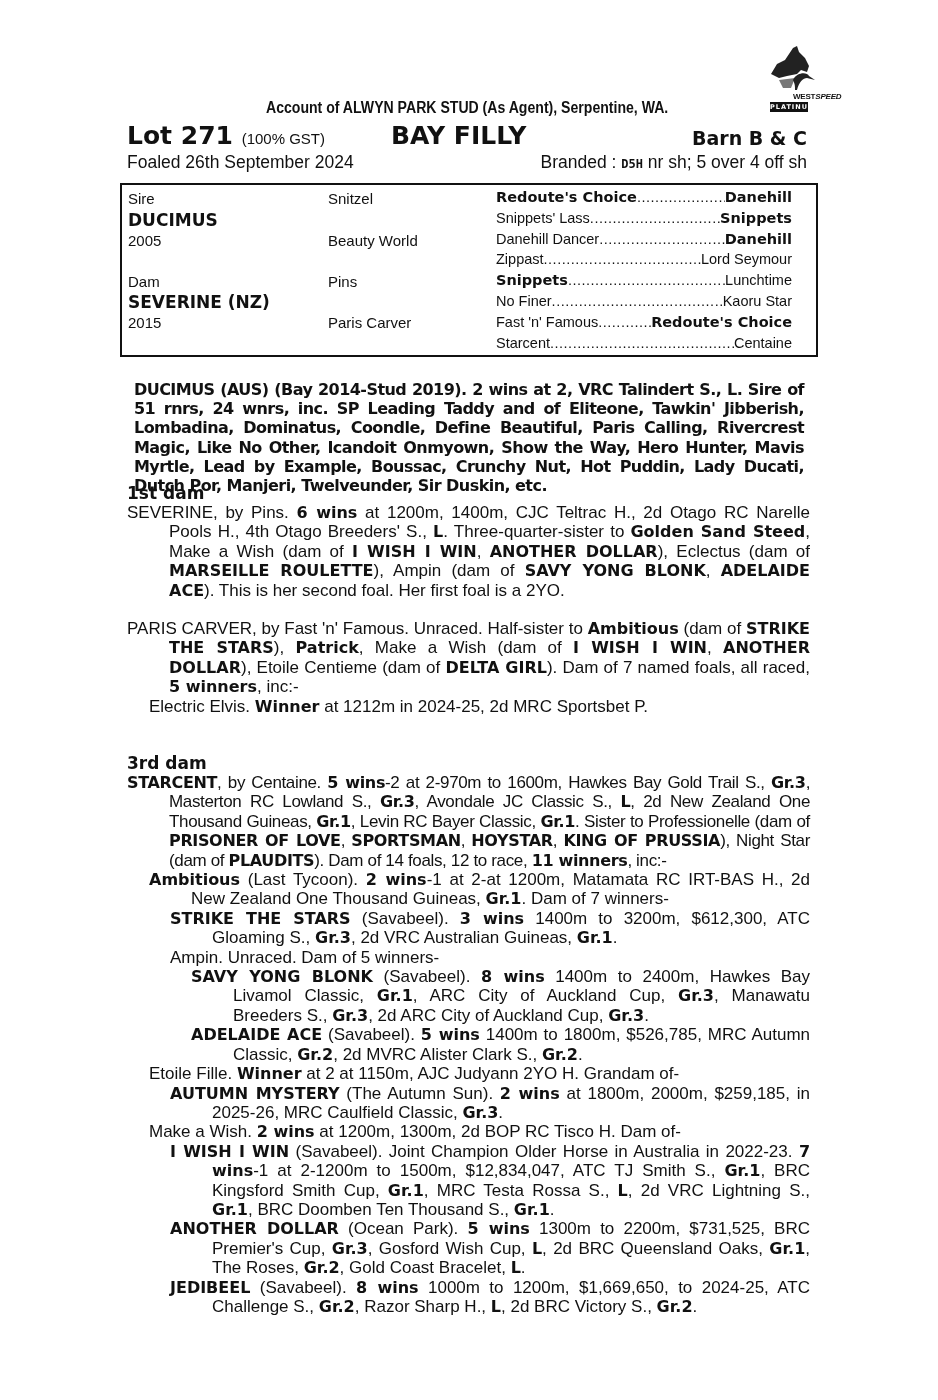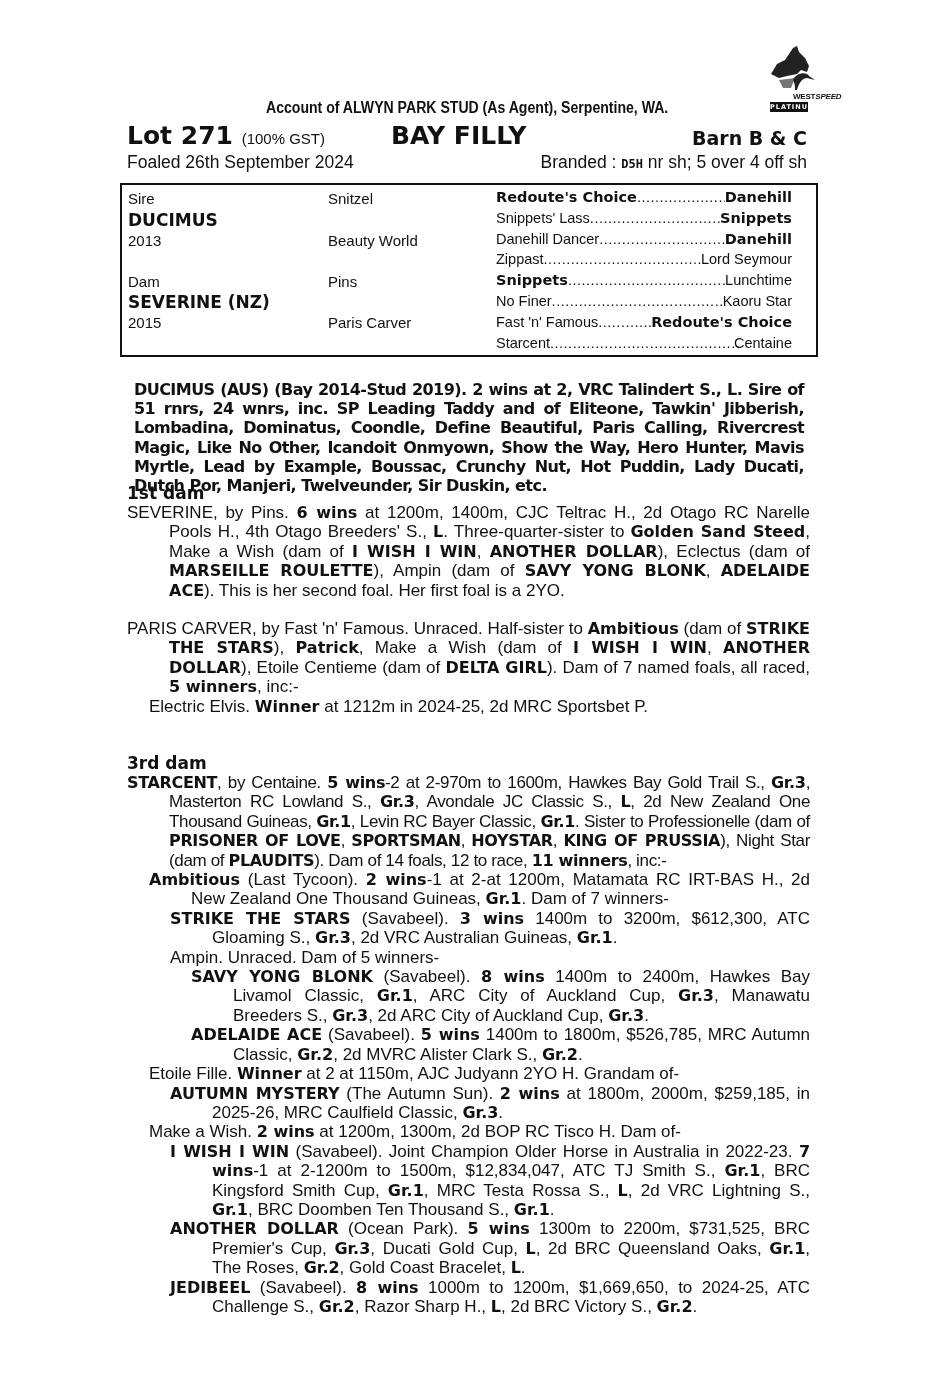--- a/index.html
+++ b/index.html
@@ -60,21 +60,21 @@
 <div class="account">Account of ALWYN PARK STUD (As Agent), Serpentine, WA.</div>
 <div class="lot"><span>Lot 271</span> <span class="gst">(100% GST)</span></div>
 <div class="sex">BAY FILLY</div>
 <div class="barn">Barn B &amp; C</div>
 <div class="foaled">Foaled 26th September 2024</div>
 <div class="branded"><span>Branded :</span> <span class="mark">D5H</span> <span>nr sh; 5 over 4 off sh</span></div>
 
 <div class="ped">
   <div class="c" style="left:6px;top:5px">Sire</div>
   <div class="c bigname" style="left:6px;top:25px">DUCIMUS</div>
-  <div class="c" style="left:6px;top:47px">2013</div>
+  <div class="c" style="left:6px;top:47px">2005</div>
   <div class="c" style="left:6px;top:88px">Dam</div>
   <div class="c bigname" style="left:6px;top:107px">SEVERINE (NZ)</div>
   <div class="c" style="left:6px;top:129px">2015</div>
 
   <div class="c" style="left:206px;top:5px">Snitzel</div>
   <div class="c" style="left:206px;top:47px">Beauty World</div>
   <div class="c" style="left:206px;top:88px">Pins</div>
   <div class="c" style="left:206px;top:129px">Paris Carver</div>
 
   <div id="gen3">
@@ -141,16 +141,16 @@
   <div>
       <p class="h2"><b>Ambitious</b><span> (Last Tycoon). </span><b>2 wins</b><span>-1 at 2-at 1200m, Matamata RC IRT-BAS H., 2d New Zealand One Thousand Guineas, </span><b>Gr.1</b><span>. Dam of 7 winners-</span></p>
       <p class="h3i"><b>STRIKE THE STARS</b><span> (Savabeel). </span><b>3 wins</b><span> 1400m to 3200m, $612,300, ATC Gloaming S., </span><b>Gr.3</b><span>, 2d VRC Australian Guineas, </span><b>Gr.1</b><span>.</span></p>
       <p class="h3i"><span>Ampin. Unraced. Dam of 5 winners-</span></p>
       <p class="h4"><b>SAVY YONG BLONK</b><span> (Savabeel). </span><b>8 wins</b><span> 1400m to 2400m, Hawkes Bay Livamol Classic, </span><b>Gr.1</b><span>, ARC City of Auckland Cup, </span><b>Gr.3</b><span>, Manawatu Breeders S., </span><b>Gr.3</b><span>, 2d ARC City of Auckland Cup, </span><b>Gr.3</b><span>.</span></p>
       <p class="h4"><b>ADELAIDE ACE</b><span> (Savabeel). </span><b>5 wins</b><span> 1400m to 1800m, $526,785, MRC Autumn Classic, </span><b>Gr.2</b><span>, 2d MVRC Alister Clark S., </span><b>Gr.2</b><span>.</span></p>
       <p class="h2"><span>Etoile Fille. </span><b>Winner</b><span> at 2 at 1150m, AJC Judyann 2YO H. Grandam of-</span></p>
       <p class="h3i"><b>AUTUMN MYSTERY</b><span> (The Autumn Sun). </span><b>2 wins</b><span> at 1800m, 2000m, $259,185, in 2025-26, MRC Caulfield Classic, </span><b>Gr.3</b><span>.</span></p>
       <p class="h2"><span>Make a Wish. </span><b>2 wins</b><span> at 1200m, 1300m, 2d BOP RC Tisco H. Dam of-</span></p>
       <p class="h3i"><b>I WISH I WIN</b><span> (Savabeel). Joint Champion Older Horse in Australia in 2022-23. </span><b>7 wins</b><span>-1 at 2-1200m to 1500m, $12,834,047, ATC TJ Smith S., </span><b>Gr.1</b><span>, BRC Kingsford Smith Cup, </span><b>Gr.1</b><span>, MRC Testa Rossa S., </span><b>L</b><span>, 2d VRC Lightning S., </span><b>Gr.1</b><span>, BRC Doomben Ten Thousand S., </span><b>Gr.1</b><span>.</span></p>
-      <p class="h3i"><b>ANOTHER DOLLAR</b><span> (Ocean Park). </span><b>5 wins</b><span> 1300m to 2200m, $731,525, BRC Premier's Cup, </span><b>Gr.3</b><span>, Ducati Gold Cup, </span><b>L</b><span>, 2d BRC Queensland Oaks, </span><b>Gr.1</b><span>, The Roses, </span><b>Gr.2</b><span>, Gold Coast Bracelet, </span><b>L</b><span>.</span></p>
+      <p class="h3i"><b>ANOTHER DOLLAR</b><span> (Ocean Park). </span><b>5 wins</b><span> 1300m to 2200m, $731,525, BRC Premier's Cup, </span><b>Gr.3</b><span>, Gosford Wish Cup, </span><b>L</b><span>, 2d BRC Queensland Oaks, </span><b>Gr.1</b><span>, The Roses, </span><b>Gr.2</b><span>, Gold Coast Bracelet, </span><b>L</b><span>.</span></p>
       <p class="h3i"><b>JEDIBEEL</b><span> (Savabeel). </span><b>8 wins</b><span> 1000m to 1200m, $1,669,650, to 2024-25, ATC Challenge S., </span><b>Gr.2</b><span>, Razor Sharp H., </span><b>L</b><span>, 2d BRC Victory S., </span><b>Gr.2</b><span>.</span></p>
     </div>
 </div>
 
 </body></html>

